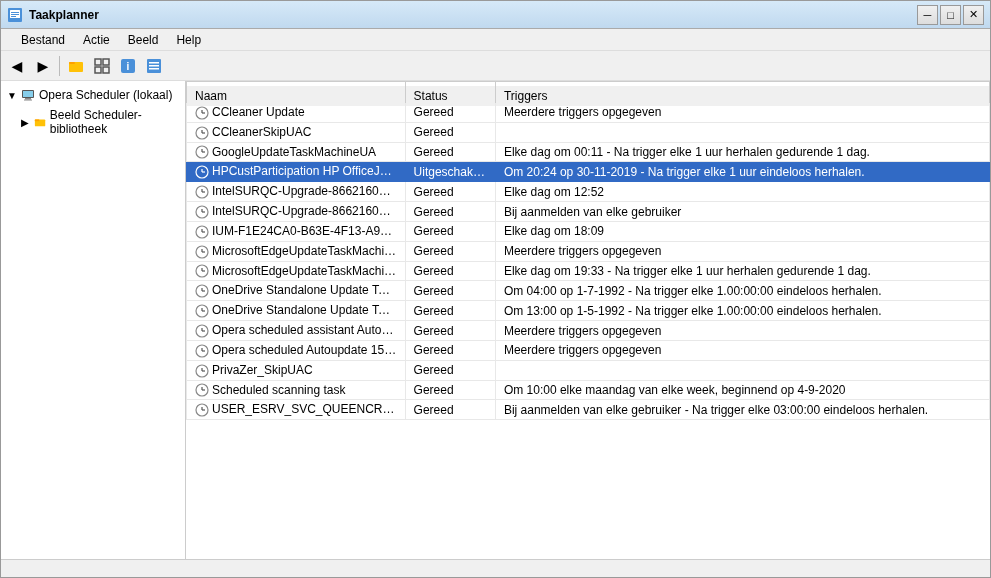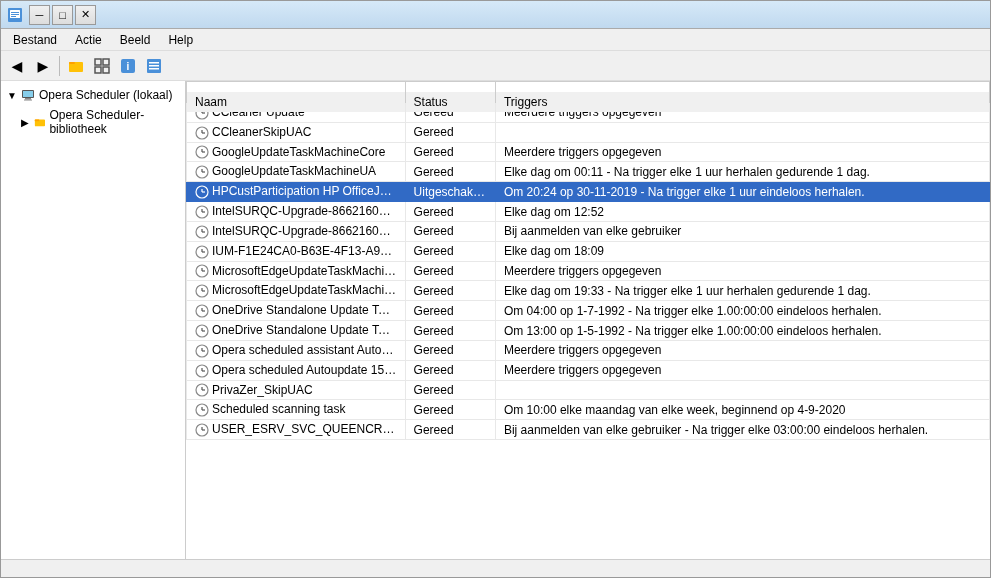--- a/index.html
+++ b/index.html
@@ -56,21 +56,21 @@
       font-size: 11px;
       display: flex;
       align-items: center;
       justify-content: center;
       cursor: pointer;
     }
 
     
     .menu-bar {
       background: #f0f0f0;
-      padding: 2px 4px;
+      padding: 2px 12px;
       display: flex;
       gap: 2px;
       border-bottom: 1px solid #ddd;
       height: 22px;
       align-items: center;
     }
 
     .menu-item {
       padding: 2px 8px;
       cursor: pointer;
@@ -153,21 +153,21 @@
       font-size: 12px;
     }
 
     .task-table th {
       background: #f0f0f0;
       border: 1px solid #ccc;
       padding: 3px 8px;
       text-align: left;
       font-weight: normal;
       position: sticky;
-      top: 10px;
+      top: 4px;
       z-index: 1;
     }
 
     .task-table td {
       border: 1px solid #e8e8e8;
       padding: 2px 8px;
       white-space: nowrap;
       overflow: hidden;
       text-overflow: ellipsis;
       max-width: 0;
@@ -207,20 +207,21 @@
   <div class="title-bar">
     <div class="title-bar-icon">
       <svg width="16" height="16" viewBox="0 0 16 16">
         <rect x="1" y="1" width="14" height="14" fill="#4a90d9" rx="1"></rect>
         <rect x="3" y="3" width="10" height="8" fill="white" rx="0.5"></rect>
         <rect x="4" y="5" width="8" height="1" fill="#4a90d9"></rect>
         <rect x="4" y="7" width="8" height="1" fill="#4a90d9"></rect>
         <rect x="4" y="9" width="5" height="1" fill="#4a90d9"></rect>
       </svg>
     </div>
+    <span class="title-bar-text">Taakplanner</span>
     <div class="title-bar-buttons">
       <div class="title-btn">─</div>
       <div class="title-btn">□</div>
       <div class="title-btn">✕</div>
     </div>
   </div>
 
   <div class="menu-bar">
   <div class="menu-item">Bestand</div>
       <div class="menu-item">Actie</div>
@@ -274,21 +275,21 @@
           <rect x="3" y="11.5" width="8" height="1" fill="#888"></rect>
         </svg>
         <span>Opera Scheduler (lokaal)</span>
       </div>
       <div class="tree-item" style="padding-left: 20px;">
         <span class="tree-arrow">▶</span>
         <svg width="14" height="14" viewBox="0 0 14 14">
           <rect x="1" y="4" width="12" height="8" fill="#ffc107" rx="1"></rect>
           <rect x="1" y="4" width="5" height="2" fill="#ffa000"></rect>
         </svg>
-        <span>Opera Scheduler-bibliotheek</span>
+        <span>Beeld Scheduler-bibliotheek</span>
       </div>
     </div>
 
     <div class="right-panel">
       <div class="scroll-container">
         <table class="task-table">
           <thead>
             <tr>
               <th class="col-name">Naam</th>
               <th class="col-status">Status</th>
@@ -312,29 +313,20 @@
     <line x1="7" y1="7" x2="10" y2="7" stroke="#555" stroke-width="1.2"></line>
   </svg><span>CCleanerSkipUAC</span></td>
                 <td class="col-status">Gereed</td>
                 <td class="col-triggers"></td>
               </tr>
               <tr>
                 <td class="col-name"><svg width="14" height="14" viewBox="0 0 14 14" style="vertical-align:middle;margin-right:3px;">
     <circle cx="7" cy="7" r="6" fill="none" stroke="#888" stroke-width="1.2"></circle>
     <line x1="7" y1="7" x2="7" y2="4" stroke="#555" stroke-width="1.2"></line>
     <line x1="7" y1="7" x2="10" y2="7" stroke="#555" stroke-width="1.2"></line>
-  </svg><span>GoogleUpdateTaskMachineCore</span></td>
-                <td class="col-status">Gereed</td>
-                <td class="col-triggers">Meerdere triggers opgegeven</td>
-              </tr>
-              <tr>
-                <td class="col-name"><svg width="14" height="14" viewBox="0 0 14 14" style="vertical-align:middle;margin-right:3px;">
-    <circle cx="7" cy="7" r="6" fill="none" stroke="#888" stroke-width="1.2"></circle>
-    <line x1="7" y1="7" x2="7" y2="4" stroke="#555" stroke-width="1.2"></line>
-    <line x1="7" y1="7" x2="10" y2="7" stroke="#555" stroke-width="1.2"></line>
   </svg><span>GoogleUpdateTaskMachineUA</span></td>
                 <td class="col-status">Gereed</td>
                 <td class="col-triggers">Elke dag om 00:11 - Na trigger elke 1 uur herhalen gedurende 1 dag.</td>
               </tr>
               <tr class="selected">
                 <td class="col-name"><svg width="14" height="14" viewBox="0 0 14 14" style="vertical-align:middle;margin-right:3px;">
     <circle cx="7" cy="7" r="6" fill="none" stroke="white" stroke-width="1.2"></circle>
     <line x1="7" y1="7" x2="7" y2="4" stroke="white" stroke-width="1.2"></line>
     <line x1="7" y1="7" x2="10" y2="7" stroke="white" stroke-width="1.2"></line>
   </svg><span>HPCustParticipation HP OfficeJet 6950</span></td>

